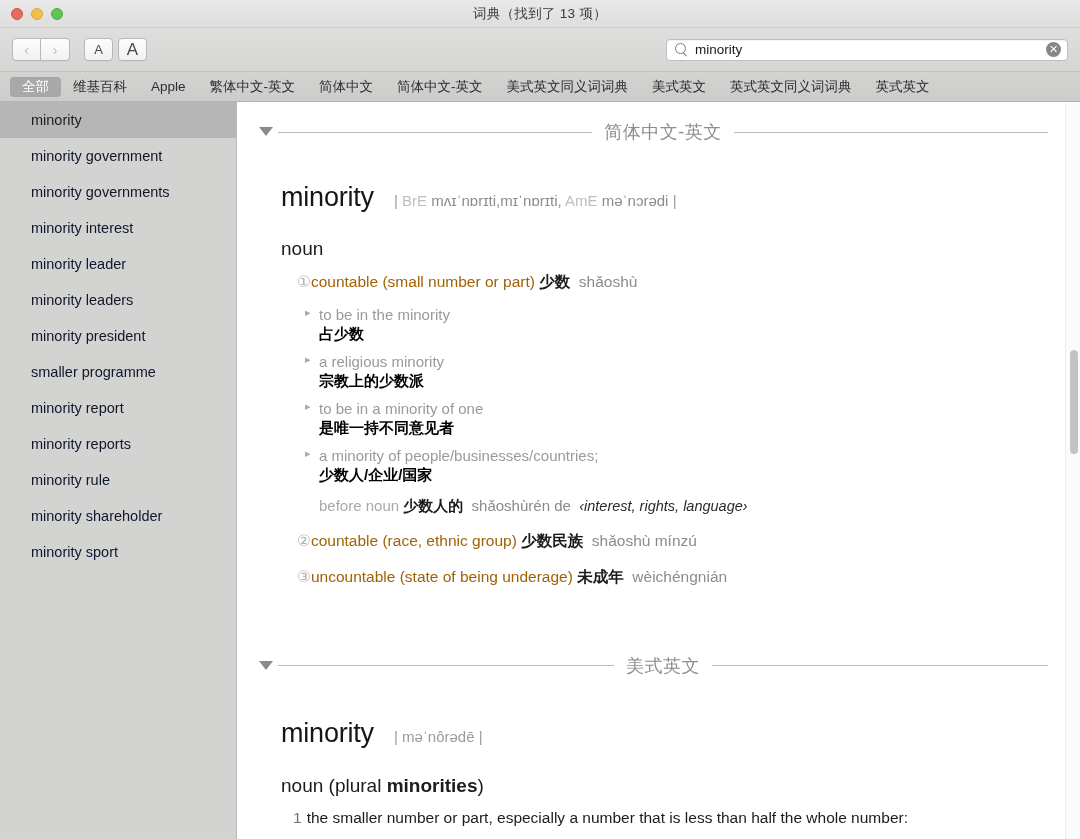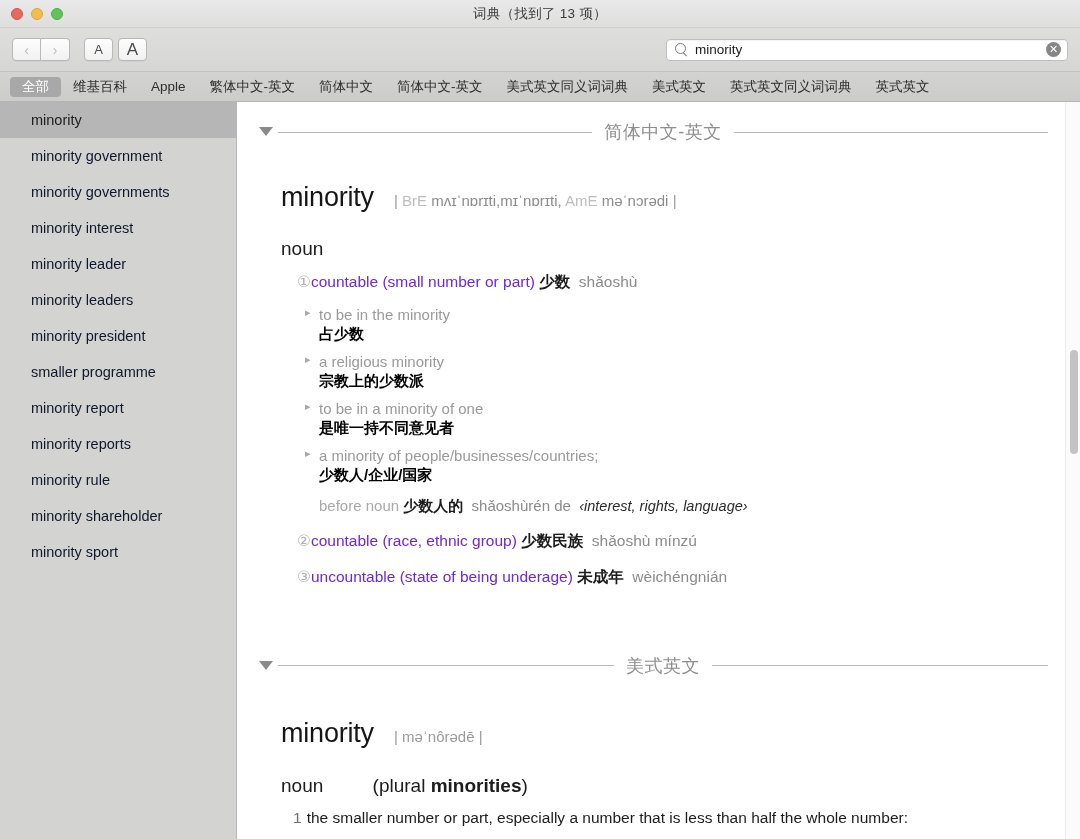--- a/index.html
+++ b/index.html
@@ -145,21 +145,21 @@
   .headword-line { display: flex; align-items: baseline; padding-top: 38px; }
   .headword { font-size: 27px; color: #151515; font-weight: 400; letter-spacing: -.2px; }
   .phon { font-size: 15px; color: #9b9b9b; margin-left: 20px; }
   .phon .lang { color: #bdbdbd; }
   .phon .ipa { color: #8d8d8d; }
 
   .pos { font-size: 19px; color: #1c1c1c; padding-top: 25px; }
 
   .sense { padding-top: 12px; padding-left: 16px; font-size: 15.5px; line-height: 1.35; }
   .sense-num { color: #b0b0b0; font-size: 15.5px; }
-  .gram { color: #6d28d9; }
+  .gram { color: #a16207; }
   .cn { color: #1c1c1c; font-weight: bold; }
   .pinyin { color: #8b8b8b; }
 
   .examples { padding-left: 38px; padding-top: 4px; }
   .ex { padding-top: 9px; }
   .ex-en { font-size: 15px; color: #9a9a9a; position: relative; }
   .ex-en::before {
     content: "\25B8"; position: absolute; left: -14px; top: 0;
     color: #a8a8a8; font-size: 11px;
   }
@@ -169,21 +169,21 @@
   .collocation .label { color: #a9a9a9; }
   .collocation .angle { color: #2a2a2a; font-style: italic; font-size: 14.5px; }
 
   .sense-inline { padding-top: 15px; padding-left: 16px; font-size: 15.5px; }
 
   
   .section-2 { padding-top: 66px; }
   .entry2-head { padding-top: 40px; }
   .entry2-head .phon { font-size: 15px; }
   .pos2 { font-size: 19px; color: #1c1c1c; padding-top: 26px; }
-  .pos2 .plural { color: #1c1c1c; margin-left: 44px; }
+  .pos2 .plural { color: #1c1c1c; }
   .pos2 b { font-weight: bold; }
   .def1 {
     padding-top: 10px; padding-left: 12px;
     font-size: 15.5px; color: #1c1c1c; line-height: 1.4;
   }
   .def1 .num { color: #6f6f6f; margin-right: 5px; }
 
   
   .scrollbar {
     position: absolute; top: 0; right: 0; width: 15px; height: 100%;

